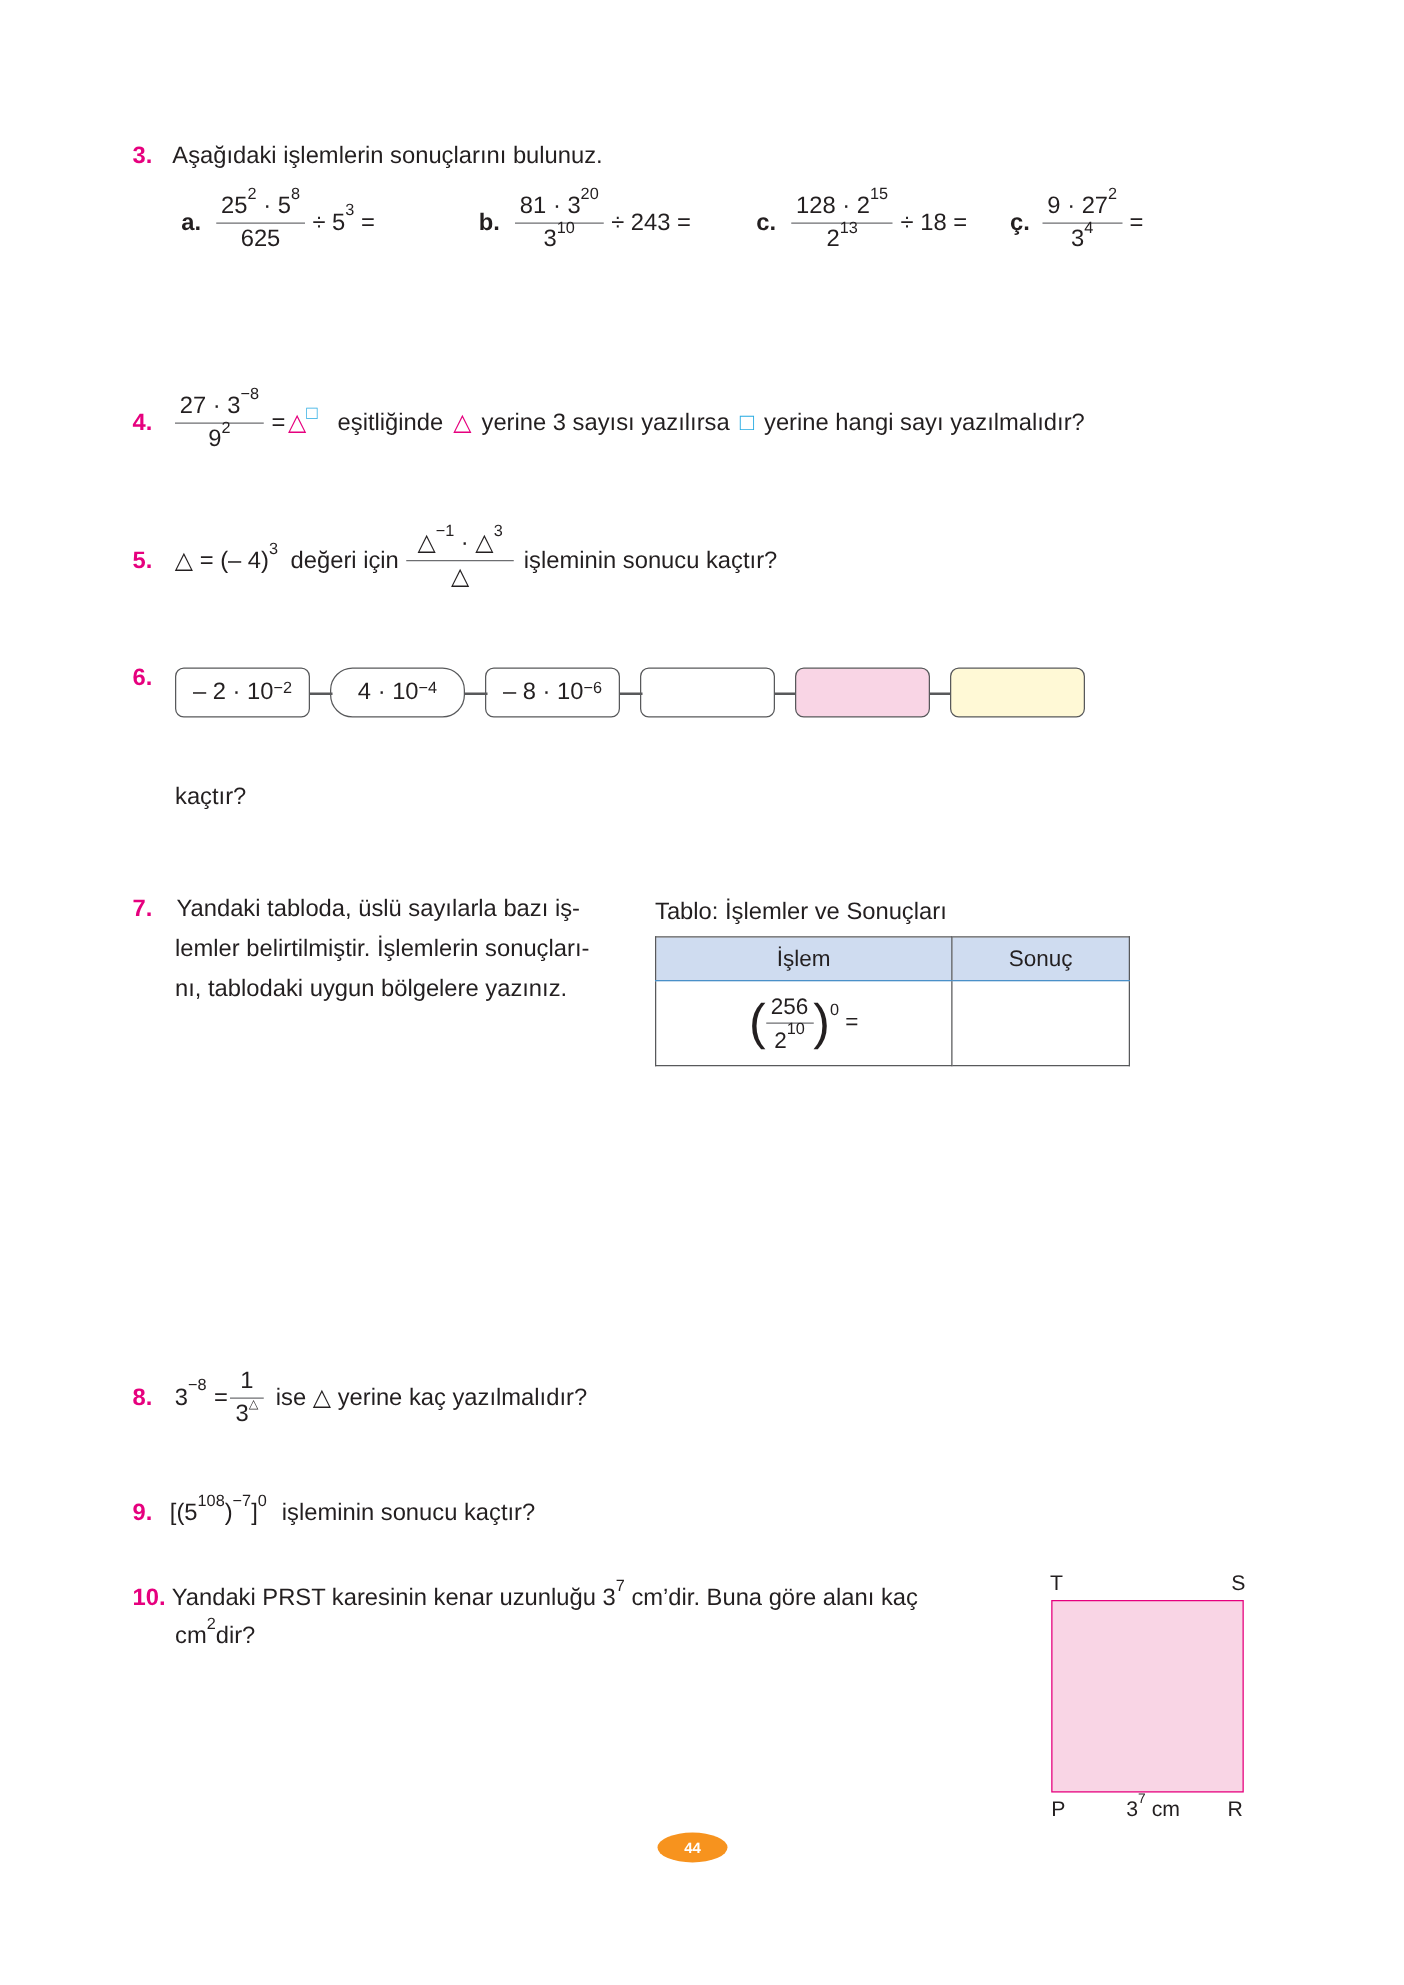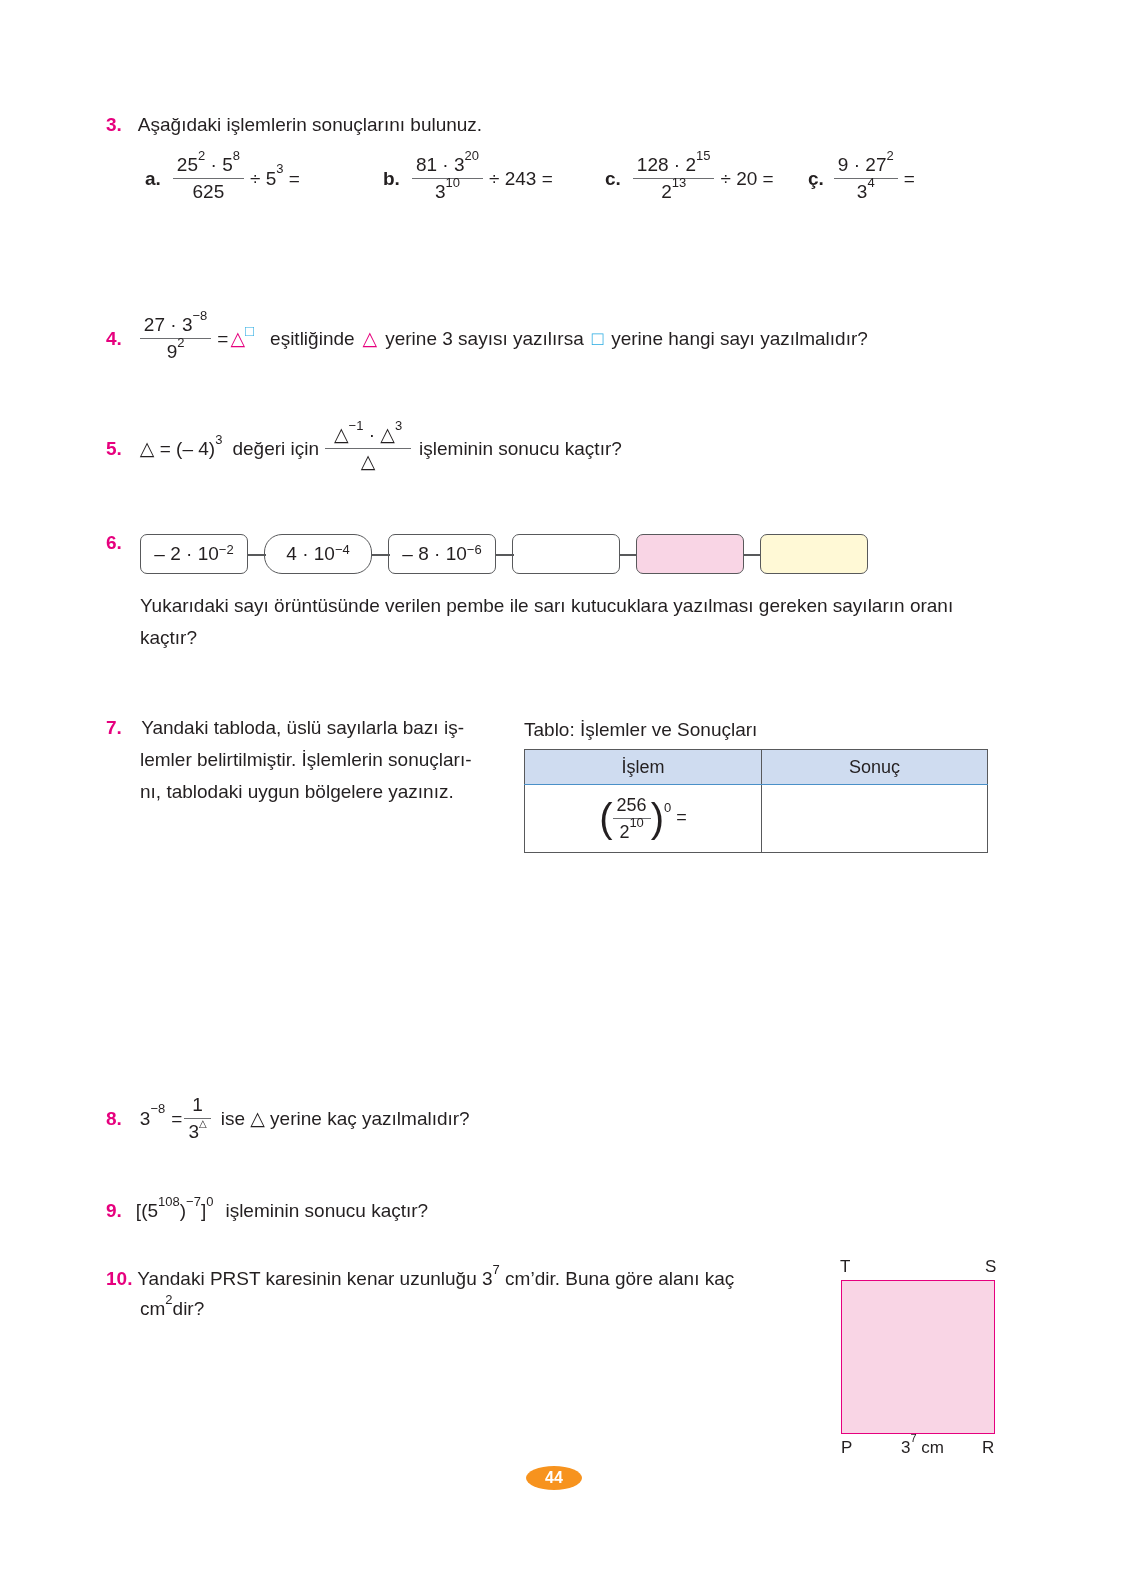--- a/index.html
+++ b/index.html
@@ -18,32 +18,32 @@
     .tri { color: #e6007e; }
     .sq { color: #29abe2; }
     .row { display: flex; align-items: center; white-space: nowrap; }
     .box6 {
       position: absolute; top: 534px; width: 108px; height: 40px;
       border: 1.5px solid #58595b; border-radius: 7px; box-sizing: border-box;
       display: flex; align-items: center; justify-content: center; font-size: 19px;
     }
     .conn { position: absolute; top: 554px; height: 1.5px; background: #58595b; }
     table.t7 {
-      position: absolute; left: 524px; top: 749px; width: 464px;
+      position: absolute; left: 524px; top: 749px; width: 380px;
       border-collapse: collapse; font-size: 18px;
     }
     table.t7 th, table.t7 td {
       border: 1px solid #58595b; text-align: center; padding: 0;
     }
     table.t7 tr + tr td { border-top: 1.5px solid #4a90c8; }
     table.t7 th { background: #cfdcf0; font-weight: normal; height: 34px; border-bottom: 1.5px solid #4a90c8; }
     .pagebadge {
       position: absolute; left: 526px; top: 1466px; width: 56px; height: 24px;
       background: #f7931e; border-radius: 50%; color: #fff; font-weight: bold;
-      display: flex; align-items: center; justify-content: center; font-size: 16px;
+      display: flex; align-items: center; justify-content: center; font-size: 12px;
     }
   </style>
 </head>
 <body>
 
 <div class="abs row" style="left:106px; top:114px;">
   <span class="qnum">3.</span>
   <span style="margin-left:16px;">Aşağıdaki işlemlerin sonuçlarını bulunuz.</span>
 </div>
 
@@ -67,21 +67,21 @@
   <span style="margin-left:6px;">÷ 243 =</span>
 </div>
 
 <div class="abs row" style="left:605px; top:152px;">
   <span class="lbl">c.</span>
   <span class="frac" style="margin-left:12px;">
     <span class="num"><span>128 · 2</span><sup>15</sup></span>
     <span class="bar"></span>
     <span class="den"><span>2</span><sup>13</sup></span>
   </span>
-  <span style="margin-left:6px;">÷ 20 =</span>
+  <span style="margin-left:6px;">÷ 18 =</span>
 </div>
 
 <div class="abs row" style="left:808px; top:152px;">
   <span class="lbl">ç.</span>
   <span class="frac" style="margin-left:10px;">
     <span class="num"><span>9 · 27</span><sup>2</sup></span>
     <span class="bar"></span>
     <span class="den"><span>3</span><sup>4</sup></span>
   </span>
   <span style="margin-left:6px;">=</span>
@@ -134,21 +134,21 @@
   </div>
 <div class="box6" style="left:388px;">
     <span>– 8 · 10</span>
     <sup>−6</sup>
   </div>
 <div class="box6" style="left:512px;"></div>
 <div class="box6" style="left:636px; background:#f9d5e5;"></div>
 <div class="box6" style="left:760px; background:#fff9d6;"></div>
 
 <div class="abs" style="left:140px; top:590px; width:866px; line-height:32px; text-align:justify; text-align-last:left;">
-  <span>Yukarıdaki sayı örüntüsünde verilen pembe ile sarı kutucuklara yazılması gereken sayıların oranı</span><br>
+  <br>
   <span>kaçtır?</span>
 </div>
 
 <div class="abs" style="left:106px; top:712px; line-height:32px;">
   <span class="qnum">7.</span>
   <span style="margin-left:14px;">Yandaki tabloda, üslü sayılarla bazı iş-</span><br>
   <span style="margin-left:34px;">lemler belirtilmiştir. İşlemlerin sonuçları-</span><br>
   <span style="margin-left:34px;">nı, tablodaki uygun bölgelere yazınız.</span>
 </div>
 

